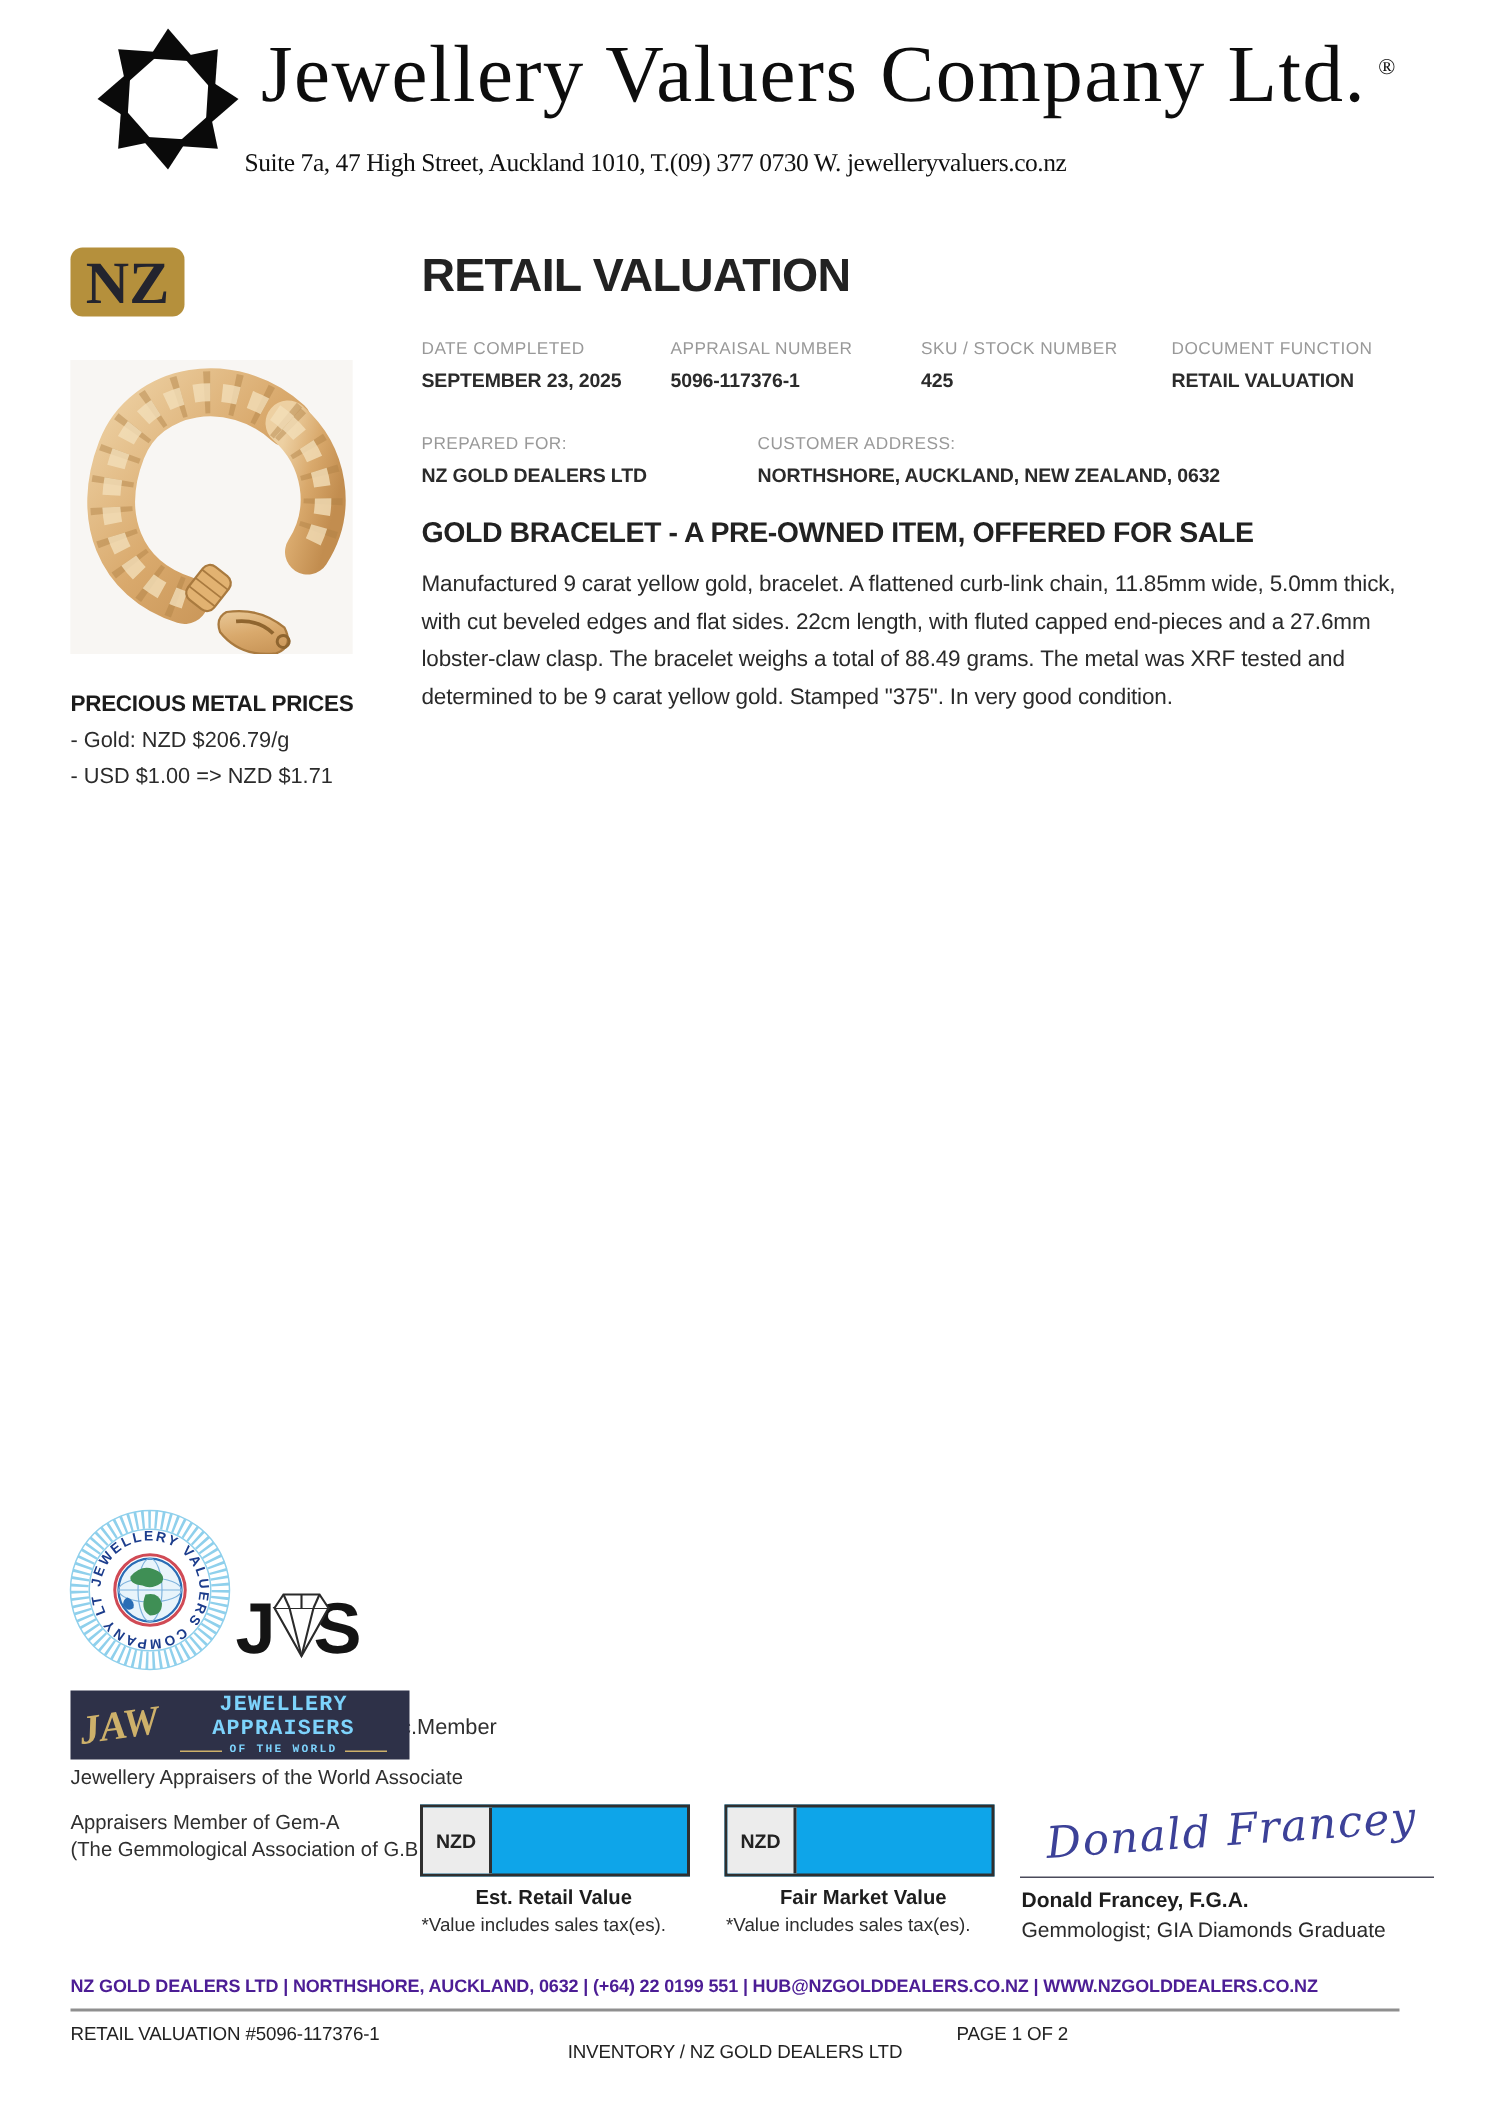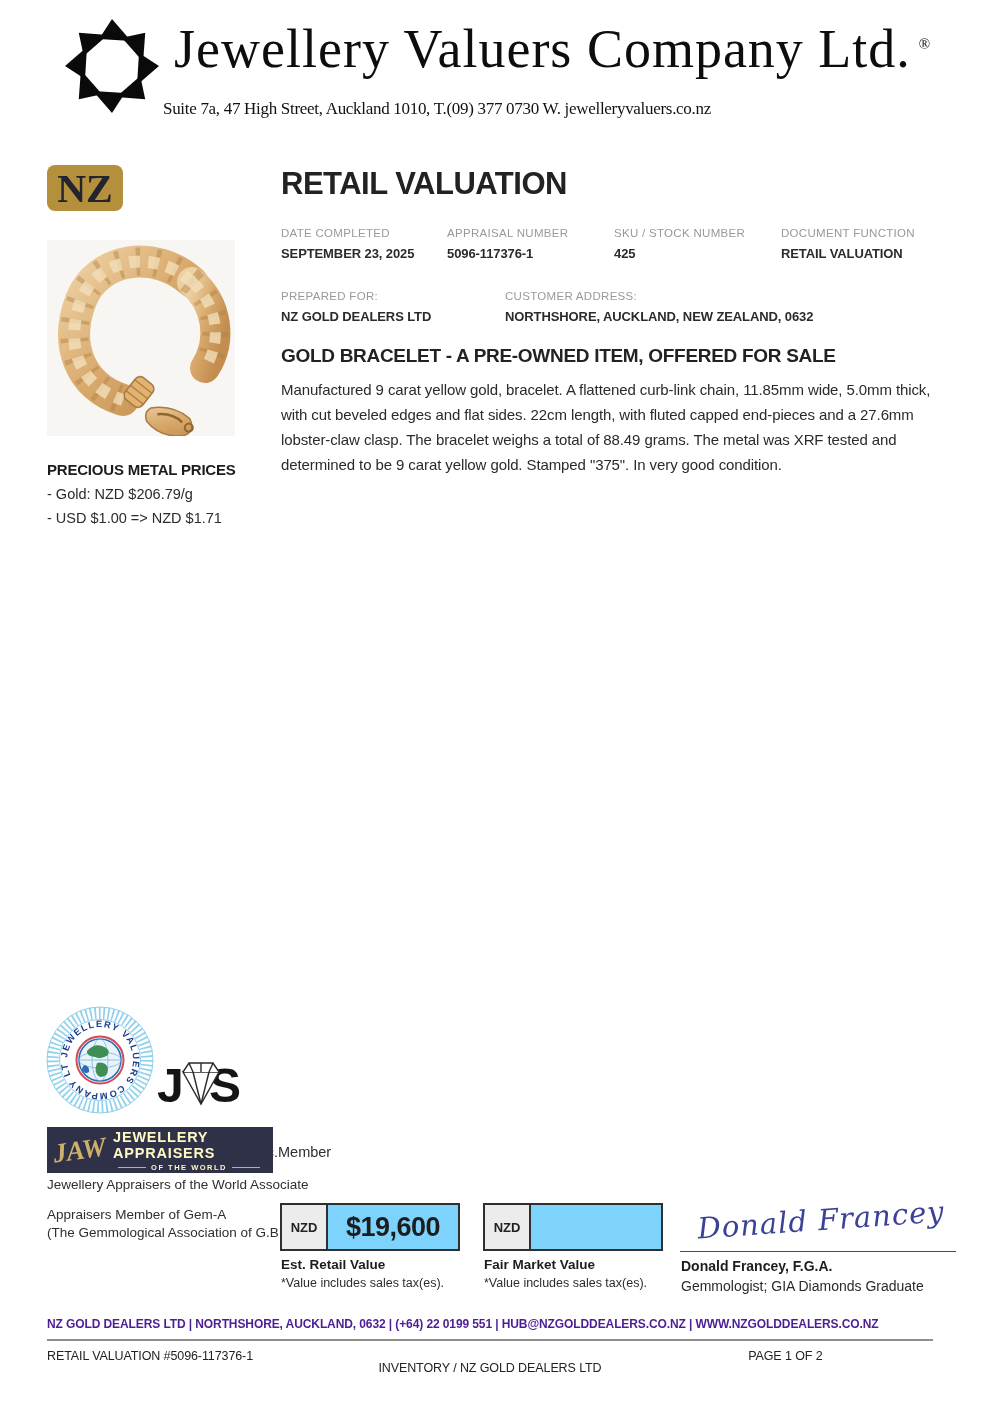--- a/index.html
+++ b/index.html
@@ -69,46 +69,46 @@
   .society-line { left:47px; top:1144px; font-size:14.5px; color:#2f2f2f; }
 
   .jaw-banner {
     left:47px; top:1127px; width:226px; height:46px; background:#2e3148;
     display:flex; align-items:center; padding:0 8px 0 6px;
   }
   .jaw-mono {
     font-family:"Liberation Serif", serif; font-style:italic; font-weight:700;
     font-size:27px; color:#cdb06a; transform:rotate(-8deg); margin-right:7px;
   }
-  .jaw-words { flex:1; text-align:left; color:#fef9c3; font-family:Liberation Sans, sans-serif; }
+  .jaw-words { flex:1; text-align:center; color:#7dd3fc; font-family:Liberation Mono, monospace; }
   .jaw-words .l1 { font-size:14.5px; letter-spacing:0.8px; font-weight:700; }
   .jaw-words .l2 {
     font-size:7.5px; letter-spacing:1.5px; font-weight:700; margin-top:2px;
     display:flex; align-items:center; justify-content:center; gap:5px;
   }
   .jaw-words .l2::before, .jaw-words .l2::after { content:""; width:28px; height:1px; background:#cdb06a; }
   .associate-line { left:47px; top:1177px; font-size:13.5px; color:#2f2f2f; }
   .gem-a { left:47px; top:1206px; font-size:13.5px; color:#2f2f2f; line-height:18px; }
 
   
   .val-box {
     top:1203px; width:180px; height:48px; border:2px solid #2f2f2f;
-    display:flex; background:#7dd3fc;
+    display:flex; background:#0ea5e9;
   }
   .val-box .cur {
     width:46px; background:#ececec; border-right:2px solid #2f2f2f;
     display:flex; align-items:center; justify-content:center;
     font-size:13px; font-weight:700; color:#222;
   }
   .val-box .amt {
     flex:1; display:flex; align-items:center; justify-content:center;
     font-size:27px; font-weight:700; color:#1d1d1d; letter-spacing:-0.5px;
   }
   .vb1 { left:280px; } .vb2 { left:483px; }
-  .val-label { top:1257px; font-size:13.5px; font-weight:700; color:#1d1d1d; }
+  .val-label { top:1257px; font-size:13.5px; font-weight:700; color:#1d1d1d;margin-left:36px; }
   .val-note  { top:1276px; font-size:12.5px; color:#2d2d2d; }
   .vl1 { left:281px; } .vl2 { left:484px; }
 
   
   .signature {
     left:686px; top:1203px; width:270px; text-align:center;
     font-family:"DejaVu Serif", serif; font-style:italic;
     font-size:29px; color:#3c4198; transform:rotate(-4deg);
     letter-spacing:1px; white-space:nowrap;
   }
@@ -118,21 +118,21 @@
 
   
   .footer-contact {
     left:47px; top:1317px; font-size:12px; font-weight:700; color:#4c1d95;
     letter-spacing:-0.1px; white-space:nowrap;
   }
   .footer-rule { left:47px; top:1339px; width:886px; border-top:2.5px solid #8f8f8f; }
   .footer-row { left:47px; top:1349px; width:886px; display:flex; font-size:12.5px; color:#222; letter-spacing:-0.1px; }
   .footer-row .fl { flex:1; text-align:left; }
   .footer-row .fc { flex:1; text-align:center;margin-top:12px; }
-  .footer-row .fr { flex:1; text-align:center; }
+  .footer-row .fr { flex:1; text-align:left; }
 </style>
 </head>
 <body>
 
 <div class="abs star-logo">
   <svg viewBox="0 0 108 100" width="108" height="100">
     <g transform="translate(54,50)" fill="#0a0a0a">
       <g>
           <polygon points="0,-47 19,-25 -13,-27"></polygon>
         </g>
@@ -289,21 +289,20 @@
   </div>
 </div>
 <div class="abs associate-line">Jewellery Appraisers of the World Associate</div>
 <div class="abs gem-a">
   <div>Appraisers Member of Gem-A</div>
   <div>(The Gemmological Association of G.B.)</div>
 </div>
 
 <div class="abs val-box vb1">
   <div class="cur">NZD</div>
-  <div class="amt">$19,600</div>
 </div>
 <div class="abs val-label vl1">Est. Retail Value</div>
 <div class="abs val-note vl1">*Value includes sales tax(es).</div>
 
 <div class="abs val-box vb2">
   <div class="cur">NZD</div>
 </div>
 <div class="abs val-label vl2">Fair Market Value</div>
 <div class="abs val-note vl2">*Value includes sales tax(es).</div>
 

